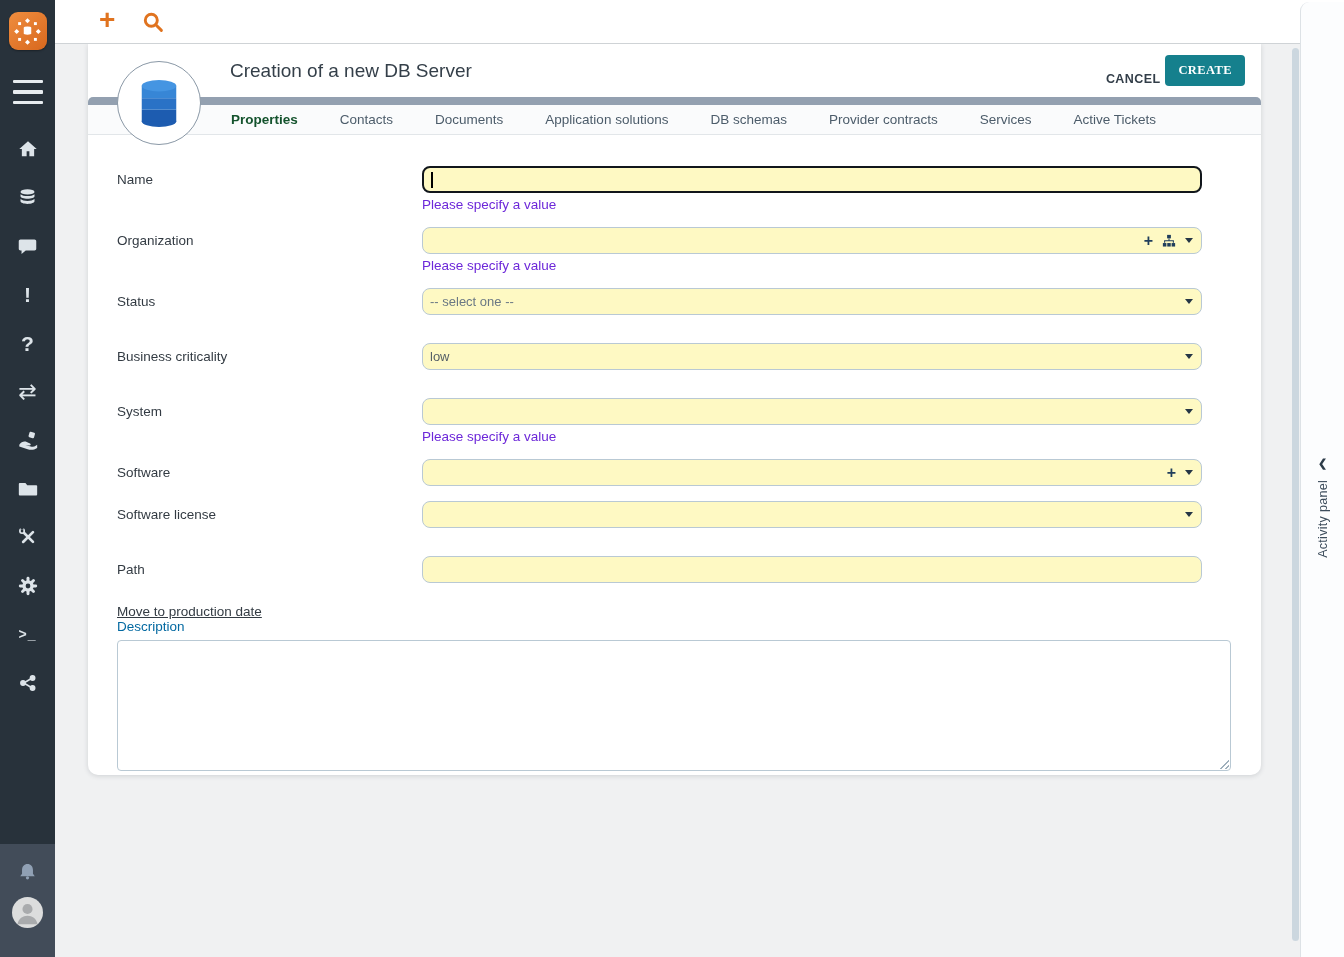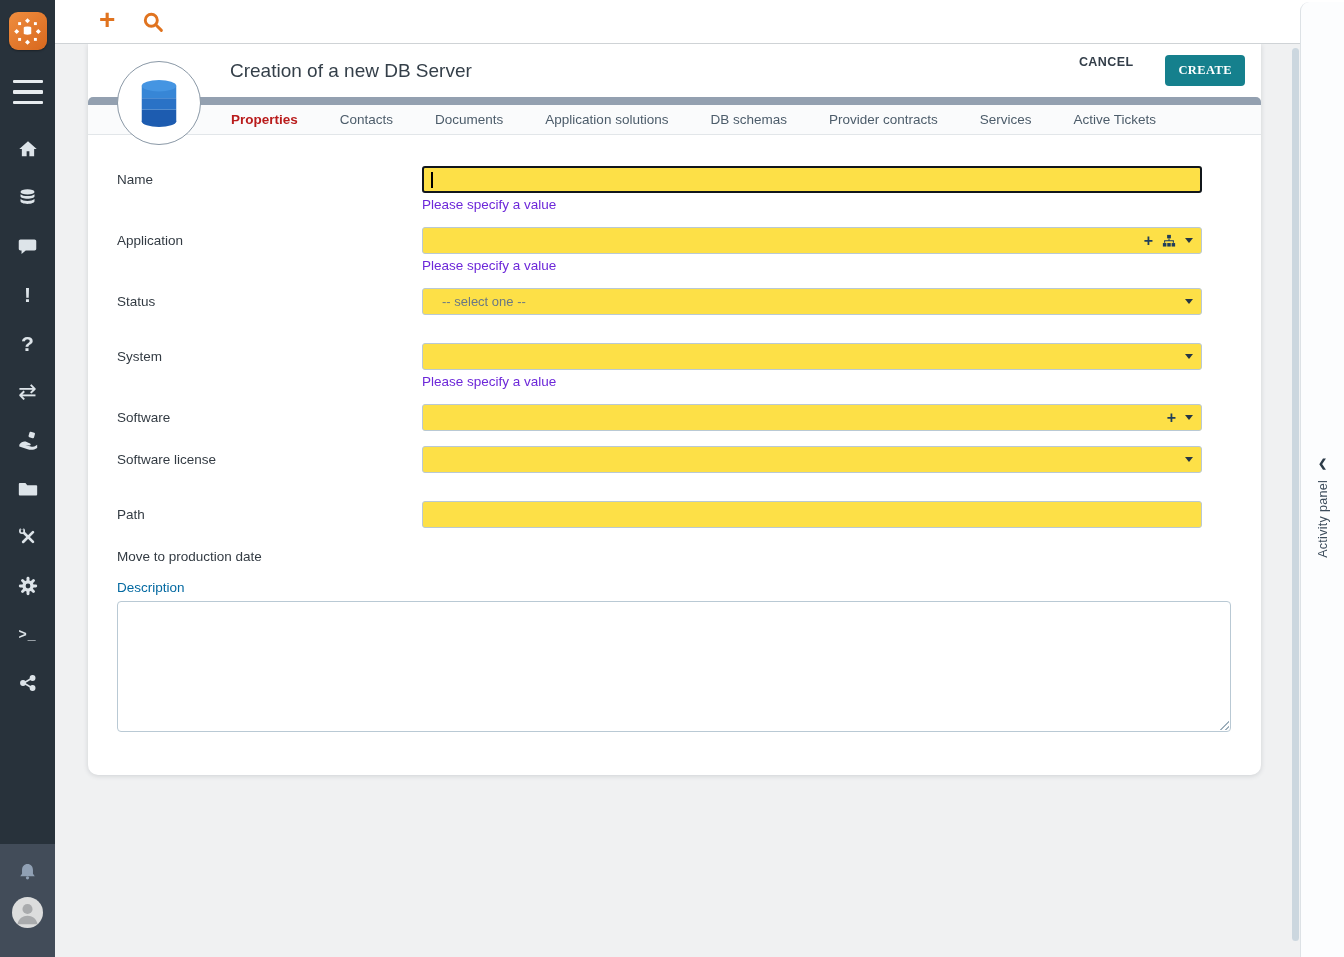--- a/index.html
+++ b/index.html
@@ -80,49 +80,49 @@
     background:#fff; border-radius:0 0 10px 10px;
     box-shadow:0 1px 5px rgba(55,65,75,.18); z-index:2;
   }
   .obj-avatar {
     position:absolute; left:29px; top:17px; width:84px; height:84px;
     background:#fff; border:1px solid #8a98a6; border-radius:50%; z-index:12;
     display:flex; align-items:center; justify-content:center;
   }
   .card-header { height:53px; display:flex; align-items:center; }
   .card-title { margin-left:142px; font-size:19px; color:#343f49; }
-  .header-actions { margin-left:auto; margin-right:16px; display:flex; align-items:flex-start; gap:32px; }
+  .header-actions { margin-left:auto; margin-right:16px; display:flex; align-items:flex-end; gap:5px; }
   .btn-cancel {
     background:none; border:none; font-family:inherit; font-size:12.5px; font-weight:bold;
     letter-spacing:.4px; color:#333e49; cursor:pointer;
   }
   .btn-create {
     background:#15808d; border:none; font-family:Liberation Serif, serif; color:#fff;
     font-size:12.5px; font-weight:bold; letter-spacing:.4px;
     padding:8px 13px; border-radius:4px; cursor:pointer;
   }
   .grey-bar { height:8px; background:#93a0b0; border-radius:5px 5px 0 0; }
   .tabs {
     height:30px; background:#fafbfc; border-bottom:1px solid #e2e6e9;
     display:flex; align-items:stretch; padding-left:122px;
   }
   .tab {
     display:flex; align-items:center; padding:0 21px; font-size:13.5px;
     color:#4c5c6a; cursor:pointer;
   }
-  .tab.active { color:#b91c1c; font-weight:bold; }
+  .tab.active { color:#14532d; font-weight:bold; }
   
   .form { padding-top:31px; }
   .frow { display:flex; }
   .lbl { width:334px; padding-left:29px; padding-top:6px; font-size:13.5px; color:#333b43; }
   .fld { width:780px; position:relative; }
   .inp, .sel {
-    width:100%; height:27px; border:1px solid #b9c9d4; border-radius:3px;
-    background:#fde047; font-family:inherit; font-size:13px; color:#555f68;
-    padding:0 19px; outline:none;
+    width:100%; height:27px; border:1px solid #b9c9d4; border-radius:8px;
+    background:#fef9c3; font-family:inherit; font-size:13px; color:#555f68;
+    padding:0 7px; outline:none;
   }
   .inp::placeholder { color:#a9b4bd; }
   .inp.focused { border:2px solid #11161b; }
   .caret-bar {
     position:absolute; left:9px; top:5.5px; width:1.5px; height:16px; background:#000;
     animation:blink 1.1s steps(2,start) infinite;
   }
   @keyframes blink { 50% { opacity:0; } }
   .sel { display:flex; align-items:center; cursor:pointer; }
   .sel .sel-value { font-size:13px; }
@@ -134,21 +134,21 @@
   }
   .icon-plus-small { color:#203e5c; font-size:16px; font-weight:bold; line-height:1; cursor:pointer; }
   .caret-down {
     width:0; height:0; border-left:4.5px solid transparent; border-right:4.5px solid transparent;
     border-top:5.5px solid #253646; cursor:pointer;
   }
   .err { margin-top:4px; font-size:13.5px; color:#6d28d9; height:18px; }
   .mb-a { margin-bottom:12px; }  
   .mb-b { margin-bottom:28px; }
   .mb-c { margin-bottom:15px; }
-  .mb-d { margin-bottom:16px; }
+  .mb-d { margin-bottom:0;text-decoration:underline; }
   .desc-block { padding:0 30px 0 29px; }
   .desc-label { font-size:13.5px; color:#0369a1; margin-bottom:6px; }
   .textarea-wrap { position:relative; }
   textarea {
     width:100%; height:131px; border:1px solid #b9c9d4; border-radius:4px;
     resize:none; font-family:inherit; font-size:13px; color:#555f68; padding:8px 9px;
     outline:none; display:block;
   }
   .resize-corner {
     position:absolute; right:2px; bottom:2px; width:11px; height:11px;
@@ -362,21 +362,21 @@
     <div class="frow mb-a">
       <div class="lbl">Name</div>
       <div class="fld">
         <input class="inp focused" type="text" value="" style="">
         <div class="caret-bar"></div>
         <div class="err">Please specify a value</div>
       </div>
     </div>
 
     <div class="frow mb-a">
-      <div class="lbl">Application</div>
+      <div class="lbl">Organization</div>
       <div class="fld">
         <input class="inp" type="text" value="" style="">
         <div class="fld-icons">
           <span class="icon-plus-small">+</span>
           <span>
             <svg width="14" height="14" viewBox="0 0 24 24">
               <g fill="#203e5c">
                   <rect x="8.75" y="1.5" width="6.5" height="6"></rect>
                 <rect x="1.5" y="15.5" width="6" height="6"></rect>
                   <rect x="9" y="15.5" width="6" height="6"></rect>
@@ -396,20 +396,31 @@
       <div class="fld">
         <div class="sel">
           <span class="sel-value placeholder">-- select one --</span>
           <div class="fld-icons">
               <span class="caret-down"></span>
             </div>
         </div>
       </div>
     </div>
 
+    <div class="frow mb-b">
+      <div class="lbl">Business criticality</div>
+      <div class="fld">
+        <div class="sel">
+          <span class="sel-value chosen">low</span>
+          <div class="fld-icons">
+              <span class="caret-down"></span>
+            </div>
+        </div>
+      </div>
+    </div>
 
     <div class="frow mb-a">
       <div class="lbl">System</div>
       <div class="fld">
         <div class="sel">
           <span class="sel-value chosen"></span>
           <div class="fld-icons">
               <span class="caret-down"></span>
             </div>
         </div>

